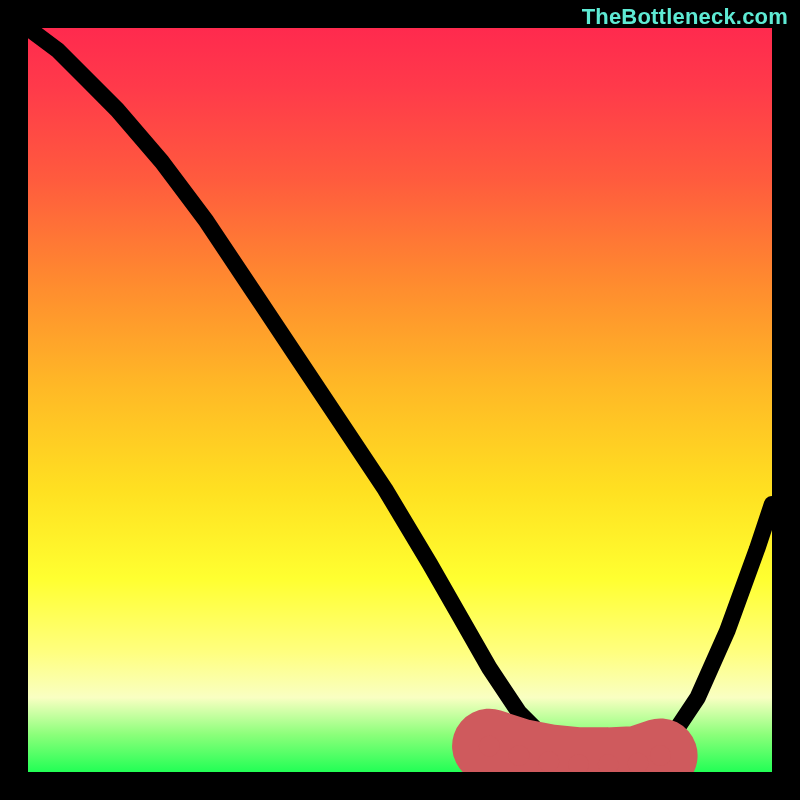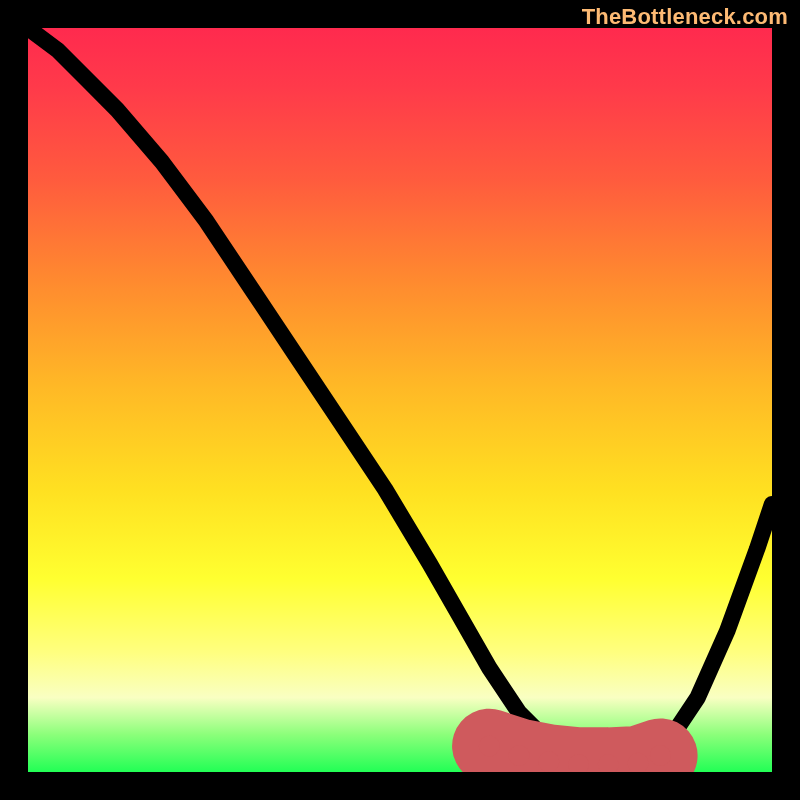--- a/index.html
+++ b/index.html
@@ -1,18 +1,18 @@
 <!DOCTYPE html>
 <html><head>
 <meta charset="utf-8">
 <style>
   html,body{margin:0;padding:0;width:800px;height:800px;background:#000;overflow:hidden;font-family:Arial,Helvetica,sans-serif}
   .wrap{position:relative;width:800px;height:800px}
   
-  .watermark{position:absolute;top:4px;right:12px;color:#fdba74;font-size:22px;font-weight:bold;letter-spacing:0.2px;user-select:none}
+  .watermark{position:absolute;top:4px;right:12px;color:#5eead4;font-size:22px;font-weight:bold;letter-spacing:0.2px;user-select:none}
   
   .plot{position:absolute;left:28px;top:28px;width:744px;height:744px}
   
   .grad{position:absolute;inset:0;
     background:linear-gradient(to bottom,
       #ff2a4e 0%,
       #ff3a4a 8%,
       #ff5a3e 20%,
       #ff8a2f 34%,
       #ffb826 48%,

